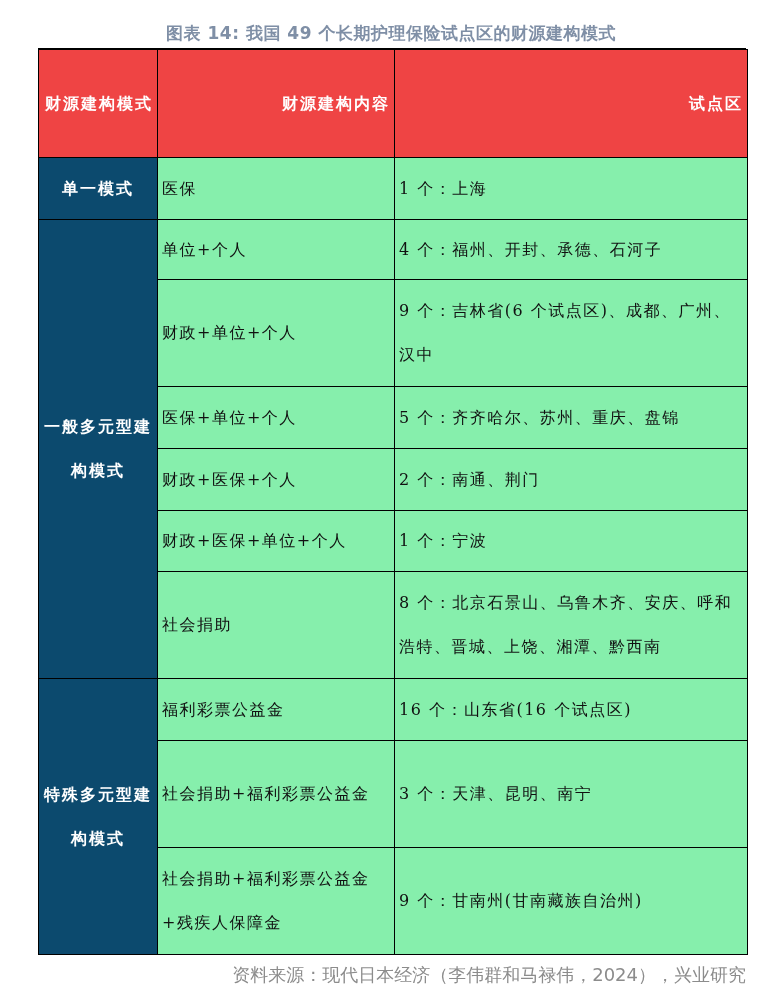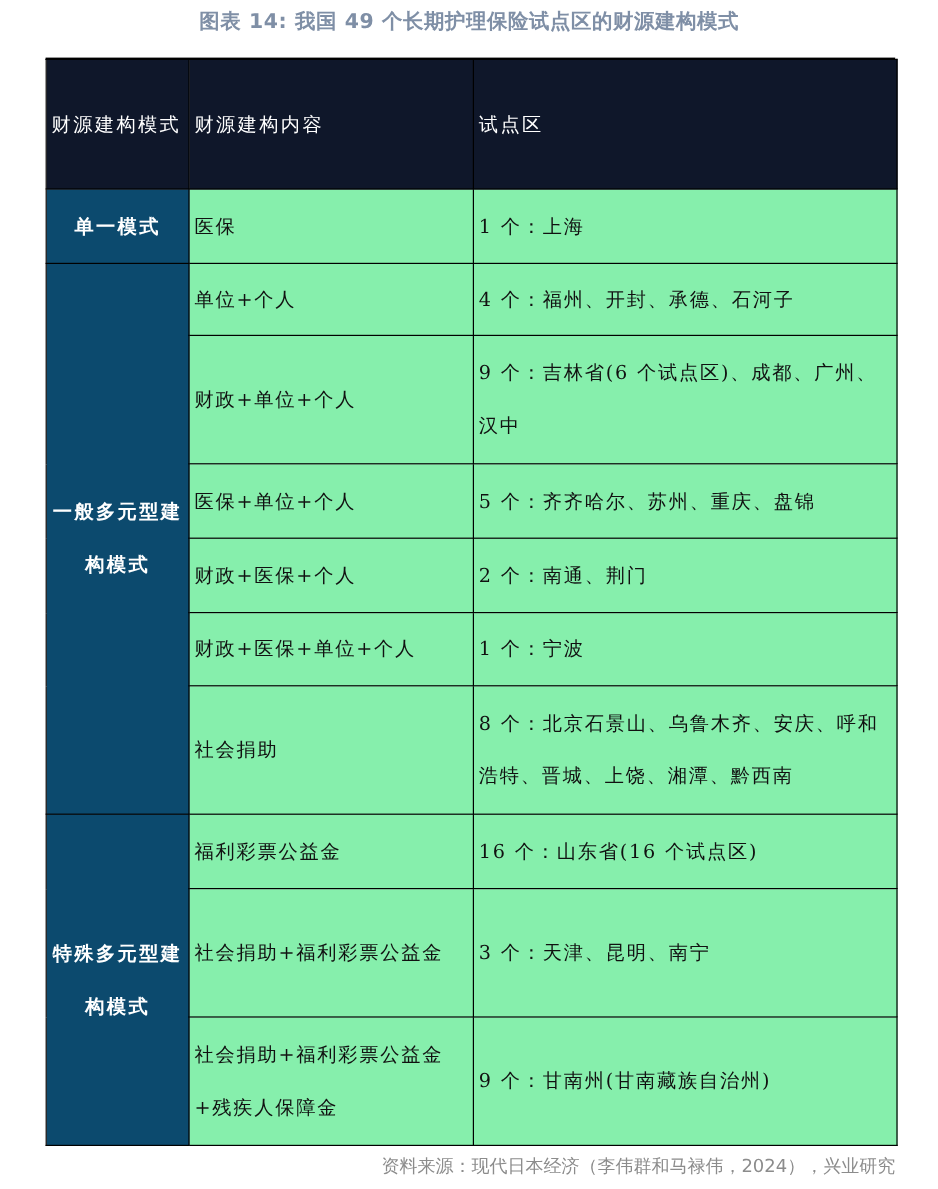--- a/index.html
+++ b/index.html
@@ -1,44 +1,44 @@
 <!DOCTYPE html>
 <html><head>
 <meta charset="utf-8">
 <style>
   html, body { margin: 0; padding: 0; background: #ffffff; }
   body { width: 782px; height: 991px; position: relative; overflow: hidden; }
   .title {
-    position: absolute; left: 0; top: 6px; width: 782px; text-align: center;
+    position: absolute; left: 0; top: 22px; width: 782px; text-align: center;
     font-family: "DejaVu Sans", sans-serif; font-weight: bold; font-size: 17px;
     color: #7f8fa6; letter-spacing: 0.5px;
   }
   .title-rule {
     position: absolute; left: 38px; top: 48px; width: 708px; height: 2px; background: #000;
   }
   table.main {
     position: absolute; left: 38px; top: 49px; width: 709px;
     border-collapse: collapse; table-layout: fixed;
     font-family: "DejaVu Serif", serif; font-size: 16px; color: #111;
   }
   table.main td, table.main th {
     border: 1px solid #000; padding: 0 4px; vertical-align: middle; line-height: 44px;
   }
   table.main th {
-    background: #0f172a; color: #fff; font-weight: normal; text-align: left;
+    background: #ef4444; color: #fff; font-weight: bold; text-align: right;
     letter-spacing: 2px;
   }
   td.mode {
     background: #0c4a6e; color: #fff; font-weight: bold; text-align: center;
     letter-spacing: 2px; padding: 0 2px;
   }
   td.content, td.pilot { background: #86efac; text-align: left; letter-spacing: 1.5px; }
   .src {
     position: absolute; right: 36px; top: 963px;
-    font-family: "DejaVu Sans", sans-serif; font-size: 15px; color: #8c8c8c;
+    font-family: "DejaVu Sans", sans-serif; font-size: 18px; color: #8c8c8c;
   }
 </style>
 </head>
 <body>
 
 <div class="title">图表 14: 我国 49 个长期护理保险试点区的财源建构模式</div>
 <div class="title-rule"></div>
 
 <table class="main">
   <colgroup>

